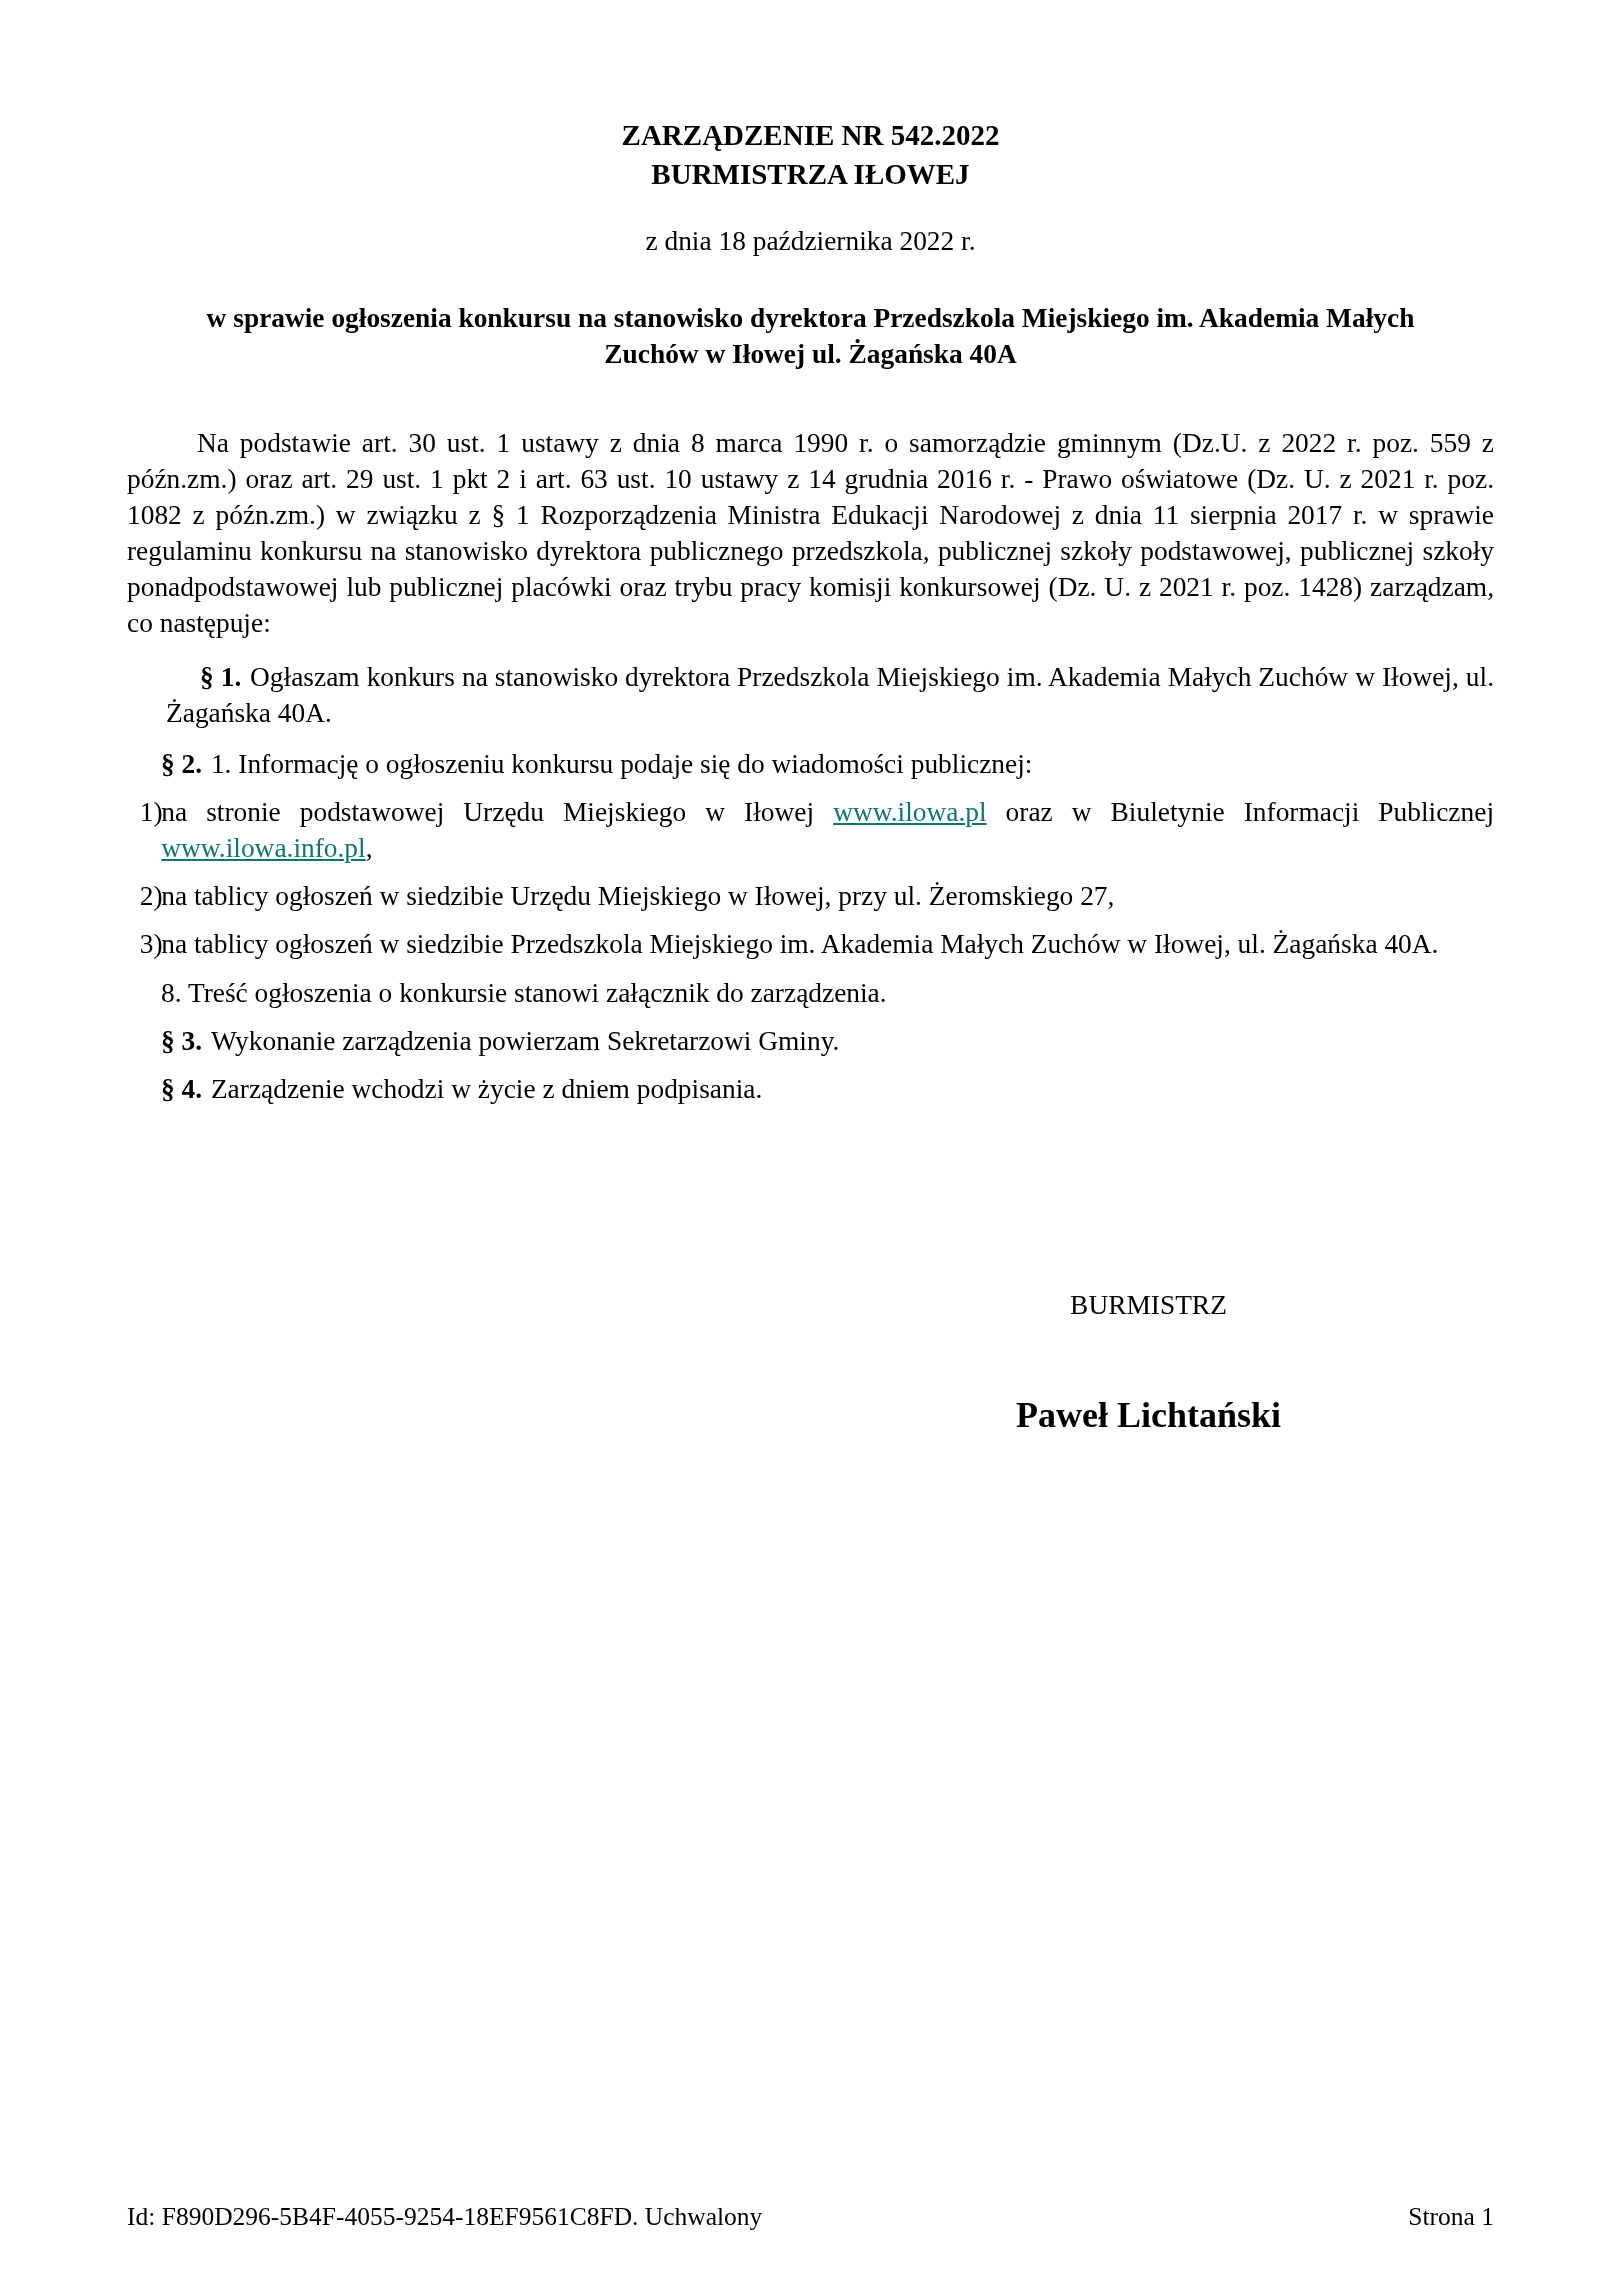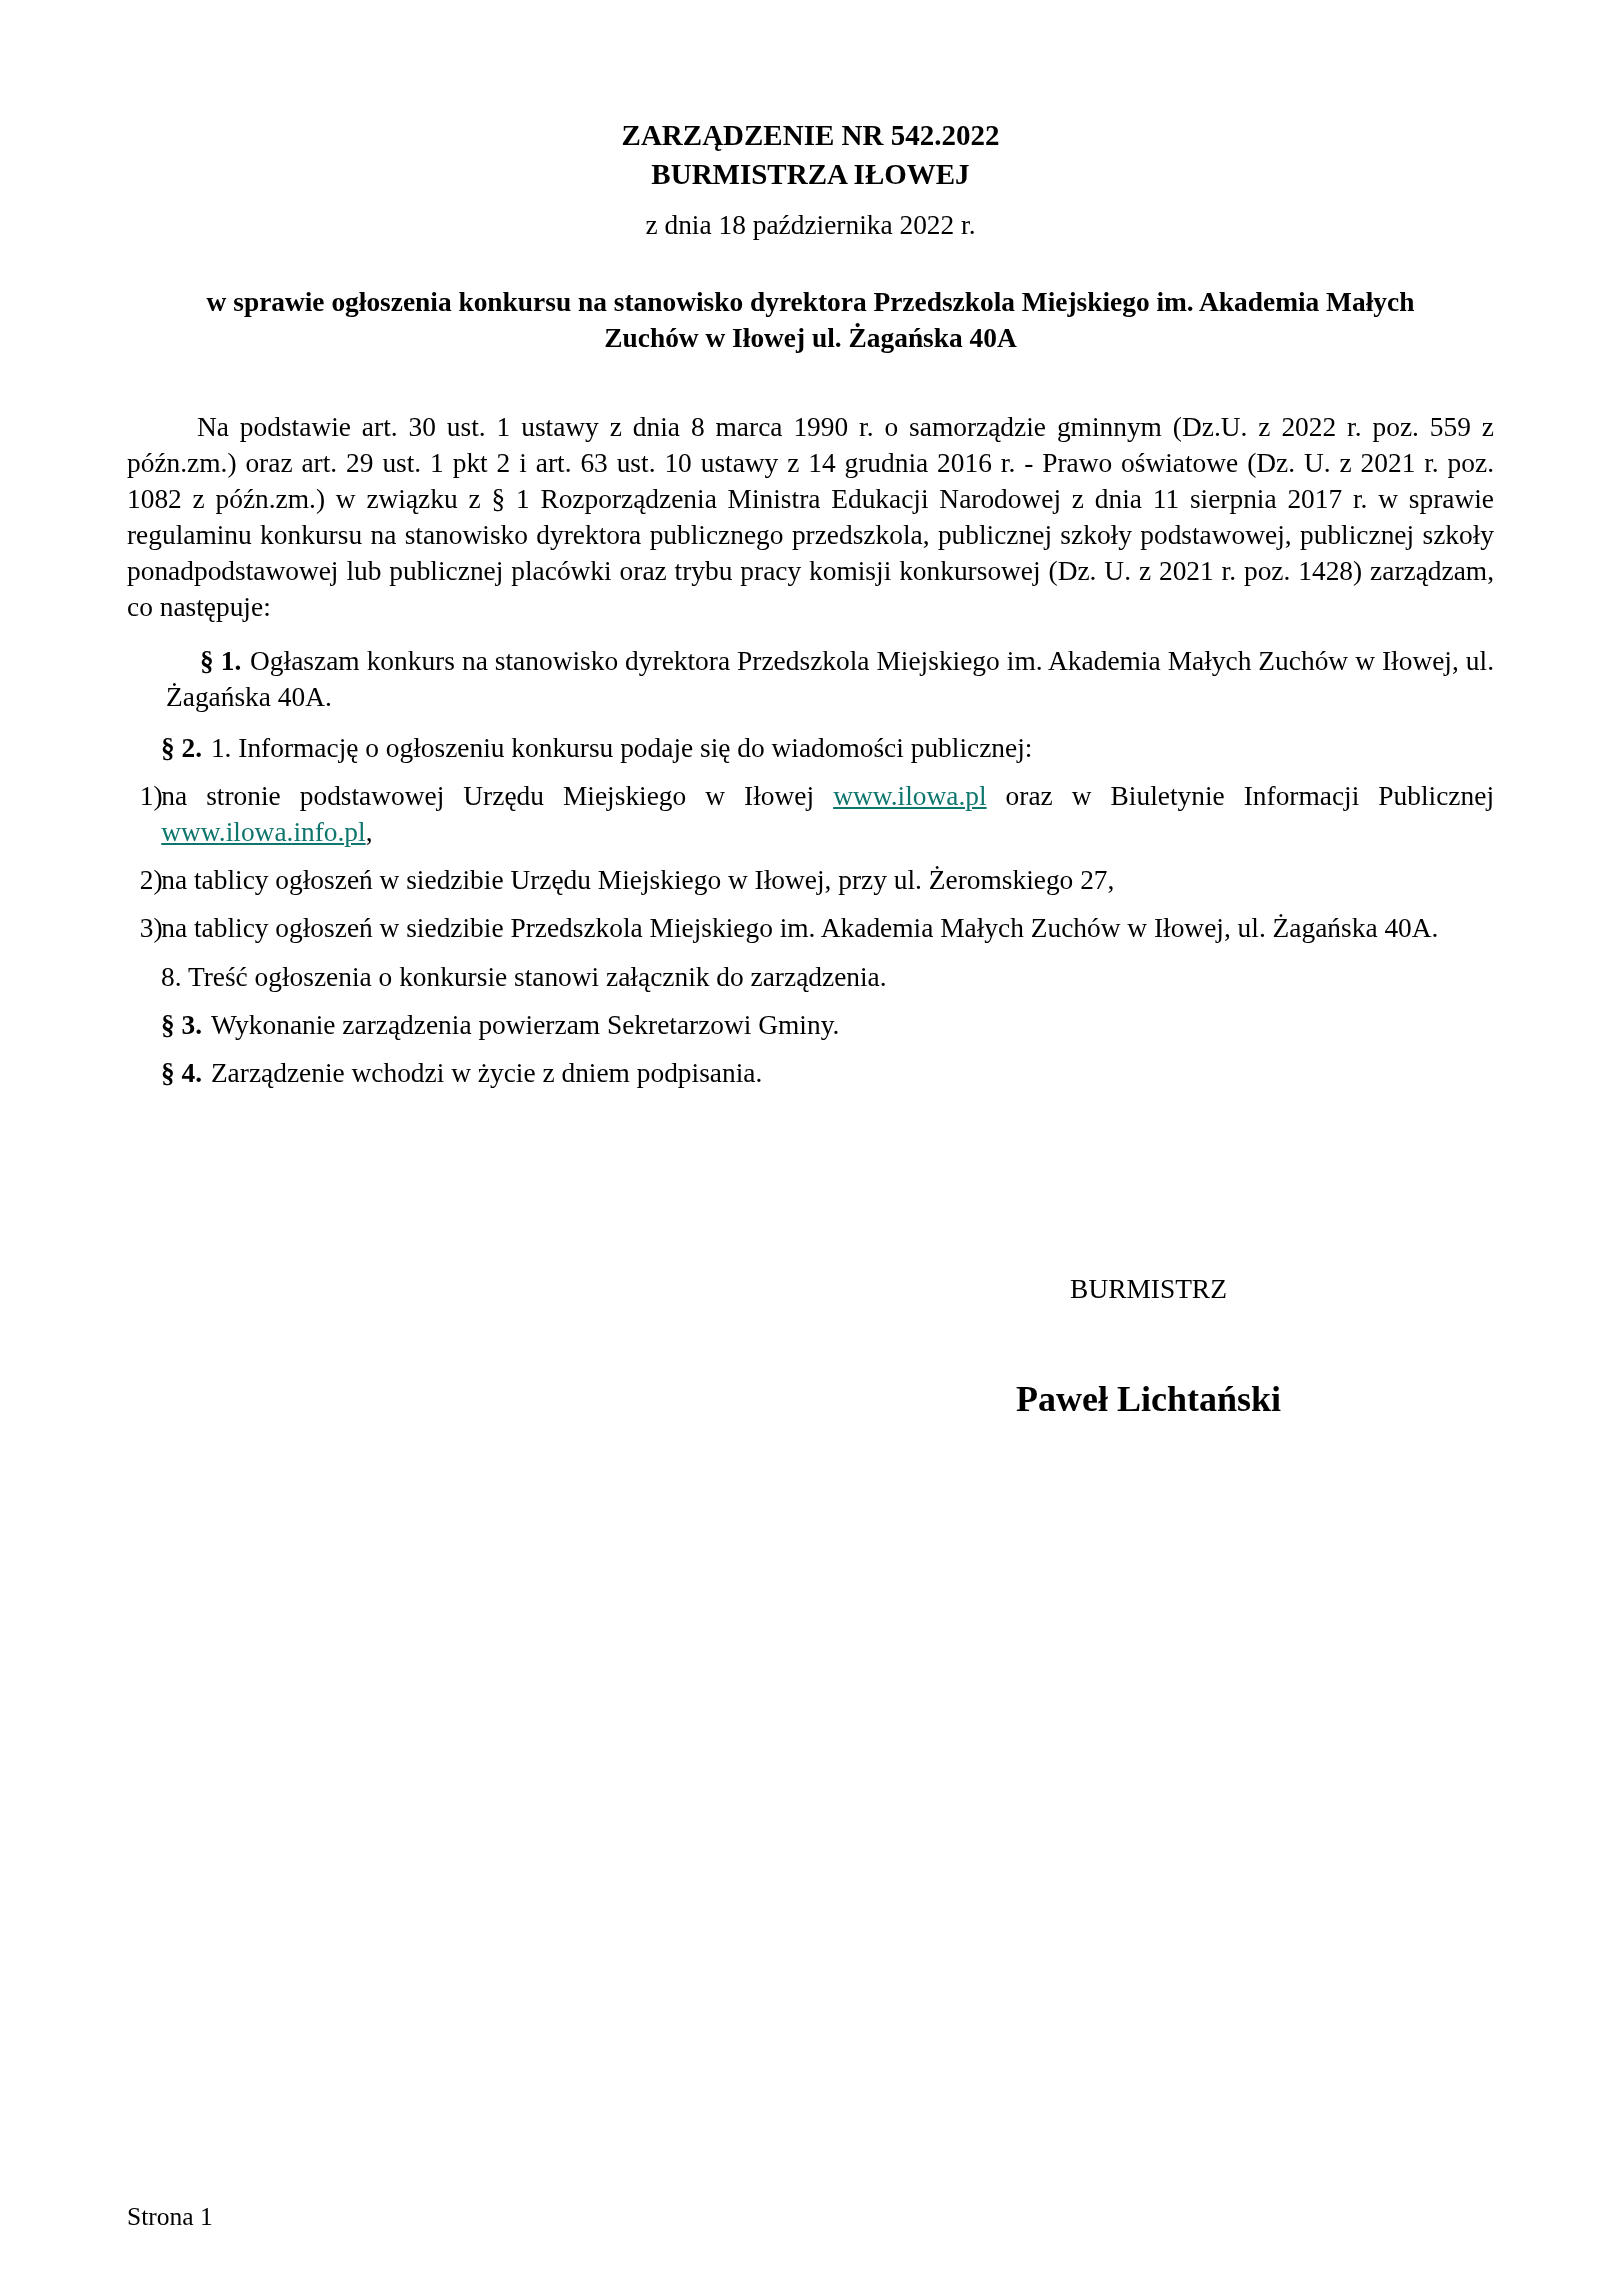--- a/index.html
+++ b/index.html
@@ -18,21 +18,21 @@
     padding: 116px 127px 0 127px;
   }
   .doc-title {
     text-align: center;
     font-weight: bold;
     font-size: 29px;
     line-height: 39px;
   }
   .date-line {
     text-align: center;
-    margin-top: 13px;
+    margin-top: 29px;
   }
   .subject-line {
     text-align: center;
     font-weight: bold;
     margin-top: 41px;
     max-width: 1235px;
     margin-left: auto;
     margin-right: auto;
   }
   .preamble {
@@ -135,16 +135,17 @@
     <div class="sec sec-4"><span class="sec-label">§ 4.</span><span>Zarządzenie wchodzi w życie z dniem podpisania.</span></div>
 
     <div class="signature-block">
       <div class="signature-role">BURMISTRZ</div>
       <div class="signature-name">Paweł Lichtański</div>
     </div>
 
   </div>
 
   <div class="page-footer">
+    <span>Id: F890D296-5B4F-4055-9254-18EF9561C8FD. Uchwalony</span>
     <span>Strona 1</span>
   </div>
 </div>
 
 
 </body></html>

